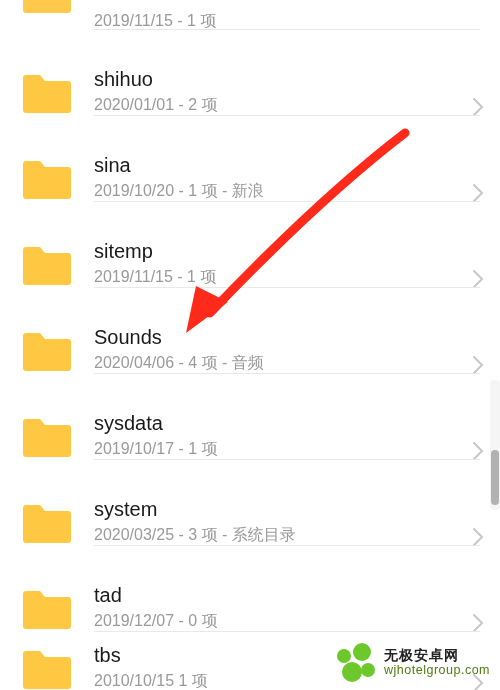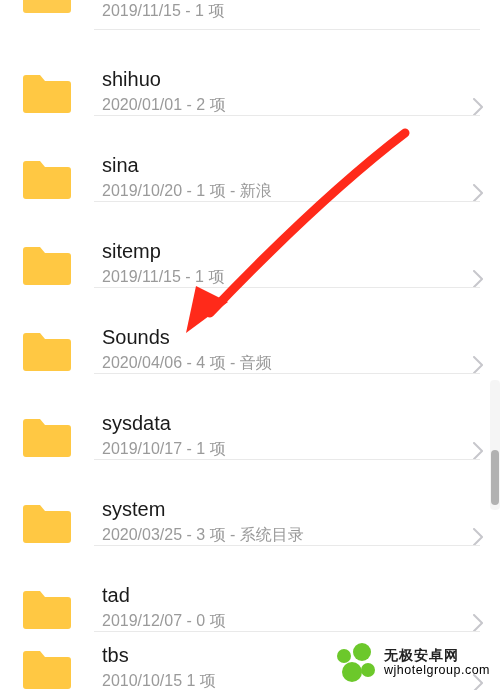--- a/index.html
+++ b/index.html
@@ -28,22 +28,21 @@
       width: 54px;
       height: 44px;
       flex: none;
       margin-right: 20px;
       position: relative;
     }
     .folder-icon svg { width: 100%; height: 100%; display: block; }
     .text-col {
       flex: 1;
       min-width: 0;
-      padding-top: 6px;
-      margin-left: 8px;
+      padding-top: 16px;
     }
     .name {
       font-size: 20px;
       color: #1a1a1a;
       line-height: 26px;
       margin-bottom: 2px;
     }
     .meta {
       font-size: 16px;
       color: #9a9a9a;
@@ -107,21 +106,21 @@
       display: flex;
       align-items: center;
       gap: 8px;
       z-index: 50;
     }
     .wm-logo {
       width: 42px; height: 42px; position: relative;
     }
     .wm-text { display: flex; flex-direction: column; line-height: 1.1; }
     .wm-title { font-size: 14px; font-weight: 700; color: #222; letter-spacing: 1px; }
-    .wm-sub { font-size: 12.5px; color: #000000; letter-spacing: 0.5px; }
+    .wm-sub { font-size: 12.5px; color: #4d7c0f; letter-spacing: 0.5px; }
   </style>
 </head>
 <body>
 
 <div class="list">
 
   <div class="row first">
     <span class="folder-icon">
       <svg viewBox="0 0 54 44">
           <path d="M3 6c0-2 1-3 3-3h14l5 6h23c2 0 3 1 3 3v26c0 2-1 3-3 3H6c-2 0-3-1-3-3V6z" fill="#ffc843"></path>

